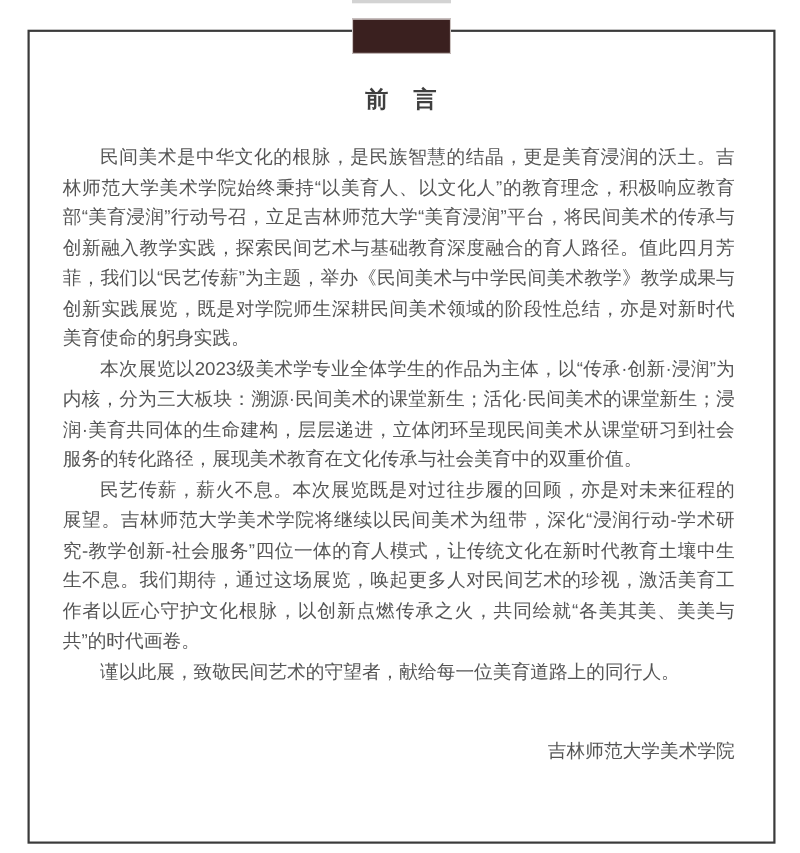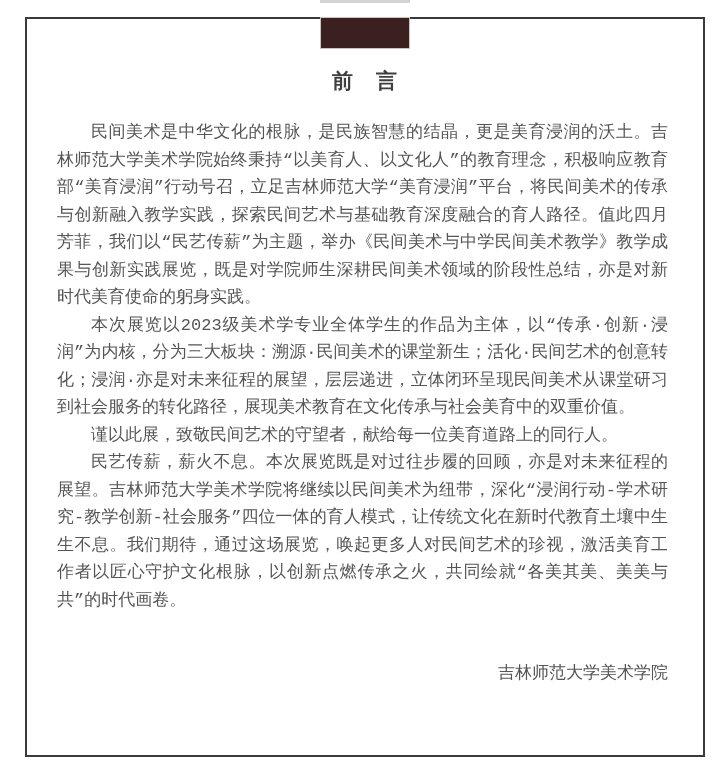--- a/index.html
+++ b/index.html
@@ -21,21 +21,21 @@
     overflow:hidden;
   }
   .top-sliver{
     position:absolute;
     left:320px; top:0;
     width:90px; height:3px;
     background:var(--top-sliver);
   }
   .content-box{
     position:absolute;
-    left:25px; top:17px;
+    left:25px; top:27px;
     width:680px; height:740px;
     border:2px solid var(--border-color);
     background:var(--bg);
   }
   .accent-block{
     position:absolute;
     left:320px; top:17px;
     width:90px; height:32px;
     background:var(--accent-block);
     border:1px solid var(--accent-edge);
@@ -45,21 +45,20 @@
     text-align:center;
     font-size:21px;
     font-weight:bold;
     letter-spacing:1px;
     color:var(--title-text);
     line-height:26px;
   }
   .body-text{
     margin-top:25px;
     padding:0 35px 0 30px;
-    font-family:Liberation Mono, monospace;
   }
   .body-text p{
     font-size:17px;
     line-height:27.5px;
     text-align:justify;
     text-indent:2em;
     color:var(--body-text);
   }
   .signature{
     margin-top:44px;
@@ -79,23 +78,23 @@
 <div class="screen">
 
   <div class="top-sliver"></div>
 
   <div class="content-box">
 
     <h1 class="page-title">前　言</h1>
 
     <div class="body-text">
       <p>民间美术是中华文化的根脉，是民族智慧的结晶，更是美育浸润的沃土。吉林师范大学美术学院始终秉持“以美育人、以文化人”的教育理念，积极响应教育部“美育浸润”行动号召，立足吉林师范大学“美育浸润”平台，将民间美术的传承与创新融入教学实践，探索民间艺术与基础教育深度融合的育人路径。值此四月芳菲，我们以“民艺传薪”为主题，举办《民间美术与中学民间美术教学》教学成果与创新实践展览，既是对学院师生深耕民间美术领域的阶段性总结，亦是对新时代美育使命的躬身实践。</p>
-      <p>本次展览以2023级美术学专业全体学生的作品为主体，以“传承·创新·浸润”为内核，分为三大板块：溯源·民间美术的课堂新生；活化·民间艺术的创意转化；浸润·亦是对未来征程的展望，层层递进，立体闭环呈现民间美术从课堂研习到社会服务的转化路径，展现美术教育在文化传承与社会美育中的双重价值。</p>
+      <p>本次展览以2023级美术学专业全体学生的作品为主体，以“传承·创新·浸润”为内核，分为三大板块：溯源·民间美术的课堂新生；活化·民间美术的课堂新生；浸润·美育共同体的生命建构，层层递进，立体闭环呈现民间美术从课堂研习到社会服务的转化路径，展现美术教育在文化传承与社会美育中的双重价值。</p>
+      <p>民艺传薪，薪火不息。本次展览既是对过往步履的回顾，亦是对未来征程的展望。吉林师范大学美术学院将继续以民间美术为纽带，深化“浸润行动-学术研究-教学创新-社会服务”四位一体的育人模式，让传统文化在新时代教育土壤中生生不息。我们期待，通过这场展览，唤起更多人对民间艺术的珍视，激活美育工作者以匠心守护文化根脉，以创新点燃传承之火，共同绘就“各美其美、美美与共”的时代画卷。</p>
       <p>谨以此展，致敬民间艺术的守望者，献给每一位美育道路上的同行人。</p>
-      <p>民艺传薪，薪火不息。本次展览既是对过往步履的回顾，亦是对未来征程的展望。吉林师范大学美术学院将继续以民间美术为纽带，深化“浸润行动-学术研究-教学创新-社会服务”四位一体的育人模式，让传统文化在新时代教育土壤中生生不息。我们期待，通过这场展览，唤起更多人对民间艺术的珍视，激活美育工作者以匠心守护文化根脉，以创新点燃传承之火，共同绘就“各美其美、美美与共”的时代画卷。</p>
     </div>
 
     <div class="signature">
       <div class="sig-org">吉林师范大学美术学院</div>
     </div>
 
   </div>
 
   <div class="accent-block"></div>
 

